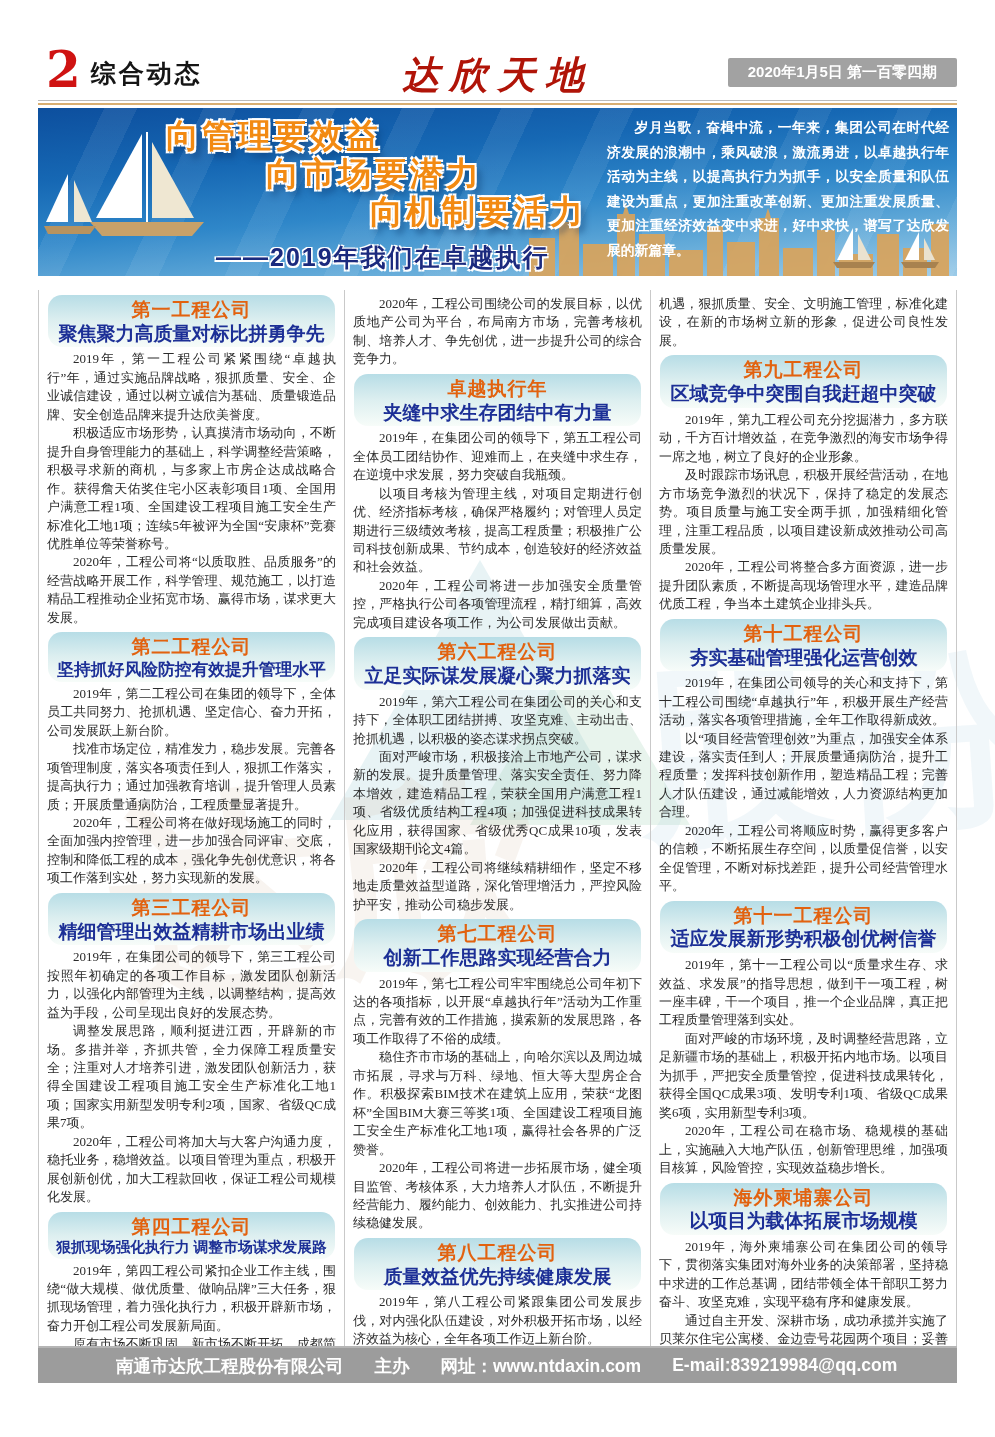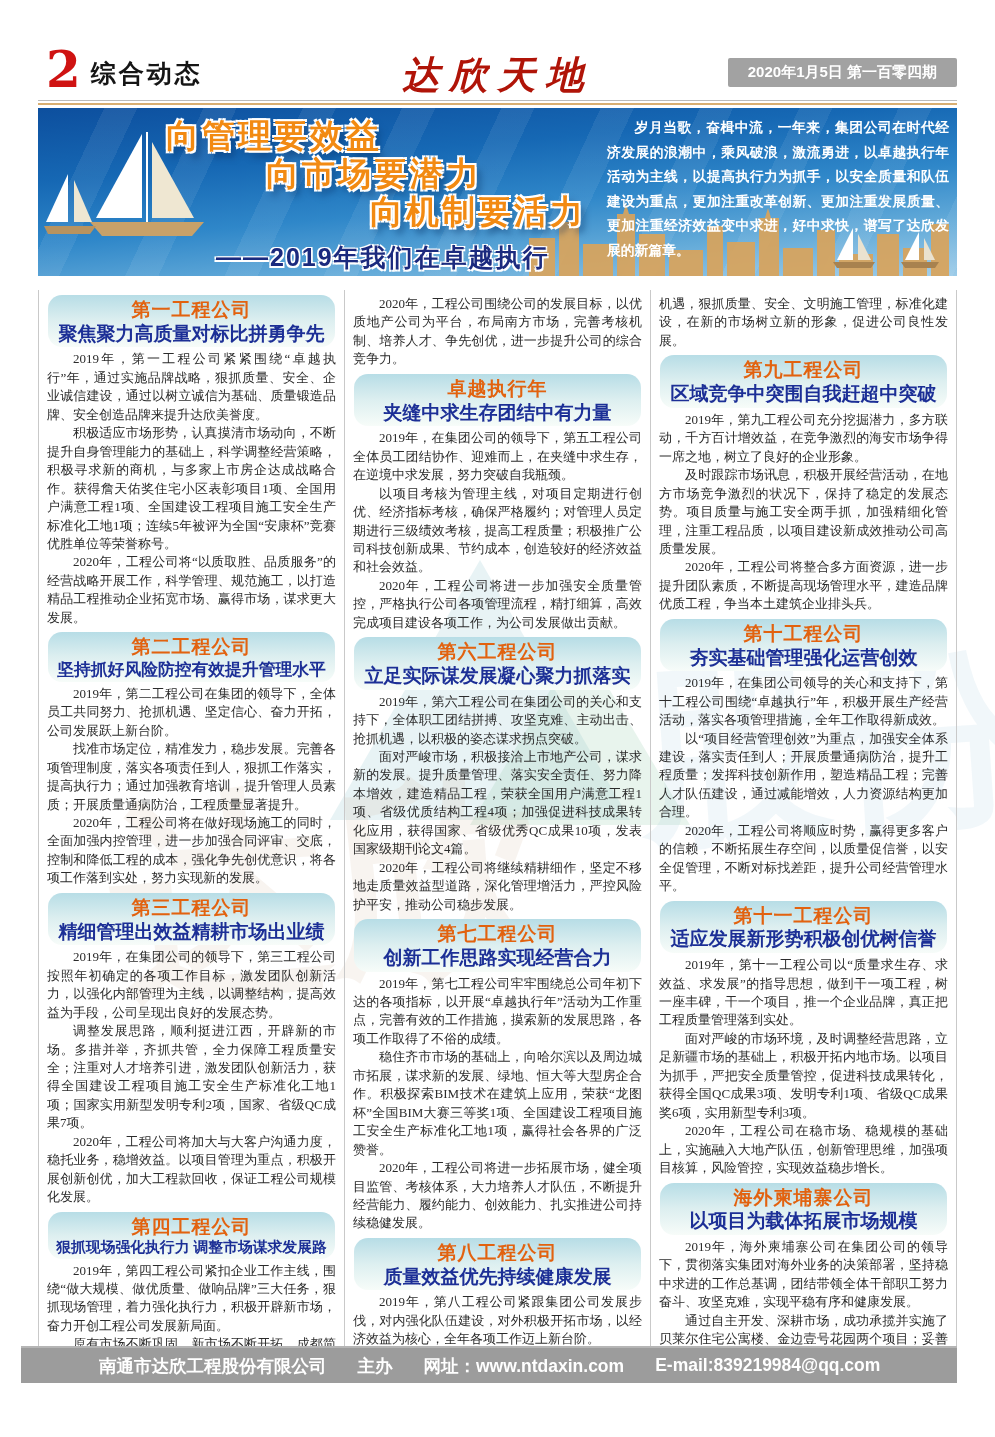--- a/index.html
+++ b/index.html
@@ -68,21 +68,21 @@
   .title{color:#1c2f96;font-size:19px;font-weight:bold;line-height:1.3;white-space:nowrap;
          font-family:"Liberation Sans","DejaVu Sans",sans-serif;}
   .title.long{font-size:16.8px;}
   .title.xlong{font-size:14.8px;}
 
   .bp{margin:0;text-indent:2em;font-size:13px;line-height:1.42;color:#2b2b2b;
       text-align:justify;}
   .bp.cont{text-indent:0;}
 
   
-  .footer-bar{position:absolute;top:1346px;left:21px;right:38px;height:37px;background:#9c9c9c;
+  .footer-bar{position:absolute;top:1346px;left:38px;right:38px;height:37px;background:#9c9c9c;
               border-top:2px solid #b5b5b5;display:flex;align-items:center;
               justify-content:space-between;padding:0 100px 0 78px;box-sizing:border-box;
               color:#fff;font-size:17.5px;font-weight:bold;z-index:2;
               font-family:"Liberation Sans","DejaVu Sans",sans-serif;white-space:nowrap;gap:31px;}
 </style>
 </head>
 <body>
 
 <div class="page">
 
@@ -207,21 +207,21 @@
         <p class="bp">2019年，第六工程公司在集团公司的关心和支持下，全体职工团结拼搏、攻坚克难、主动出击、抢抓机遇，以积极的姿态谋求拐点突破。</p>
         <p class="bp">面对严峻市场，积极接洽上市地产公司，谋求新的发展。提升质量管理、落实安全责任、努力降本增效，建造精品工程，荣获全国用户满意工程1项、省级优质结构工程4项；加强促进科技成果转化应用，获得国家、省级优秀QC成果10项，发表国家级期刊论文4篇。</p>
         <p class="bp">2020年，工程公司将继续精耕细作，坚定不移地走质量效益型道路，深化管理增活力，严控风险护平安，推动公司稳步发展。</p>
       </article>
       <article>
         <div class="art-head">
           <div class="company">第七工程公司</div>
           <div class="title">创新工作思路实现经营合力</div>
         </div>
         <p class="bp">2019年，第七工程公司牢牢围绕总公司年初下达的各项指标，以开展“卓越执行年”活动为工作重点，完善有效的工作措施，摸索新的发展思路，各项工作取得了不俗的成绩。</p>
-        <p class="bp">稳住齐市市场的基础上，向哈尔滨以及周边城市拓展，谋求新的发展、绿地、恒大等大型房企合作。积极探索BIM技术在建筑上应用，荣获“龙图杯”全国BIM大赛三等奖1项、全国建设工程项目施工安全生产标准化工地1项，赢得社会各界的广泛赞誉。</p>
+        <p class="bp">稳住齐市市场的基础上，向哈尔滨以及周边城市拓展，寻求与万科、绿地、恒大等大型房企合作。积极探索BIM技术在建筑上应用，荣获“龙图杯”全国BIM大赛三等奖1项、全国建设工程项目施工安全生产标准化工地1项，赢得社会各界的广泛赞誉。</p>
         <p class="bp">2020年，工程公司将进一步拓展市场，健全项目监管、考核体系，大力培养人才队伍，不断提升经营能力、履约能力、创效能力、扎实推进公司持续稳健发展。</p>
       </article>
       <article>
         <div class="art-head">
           <div class="company">第八工程公司</div>
           <div class="title">质量效益优先持续健康发展</div>
         </div>
         <p class="bp">2019年，第八工程公司紧跟集团公司发展步伐，对内强化队伍建设，对外积极开拓市场，以经济效益为核心，全年各项工作迈上新台阶。</p>
         <p class="bp">以经营为龙头，紧盯大客户，形成战略合作，保持长沙市场，稳步扩大苏南、浙北市场。以项目施工管理为重点，质量上方案先行、样板引路，积极开展通病防治，项目整体施工处于良好受控状态。安全上落实责任、强化治理，荣获全国建设工程项目施工安全生产标准化工地1项。</p>
 

